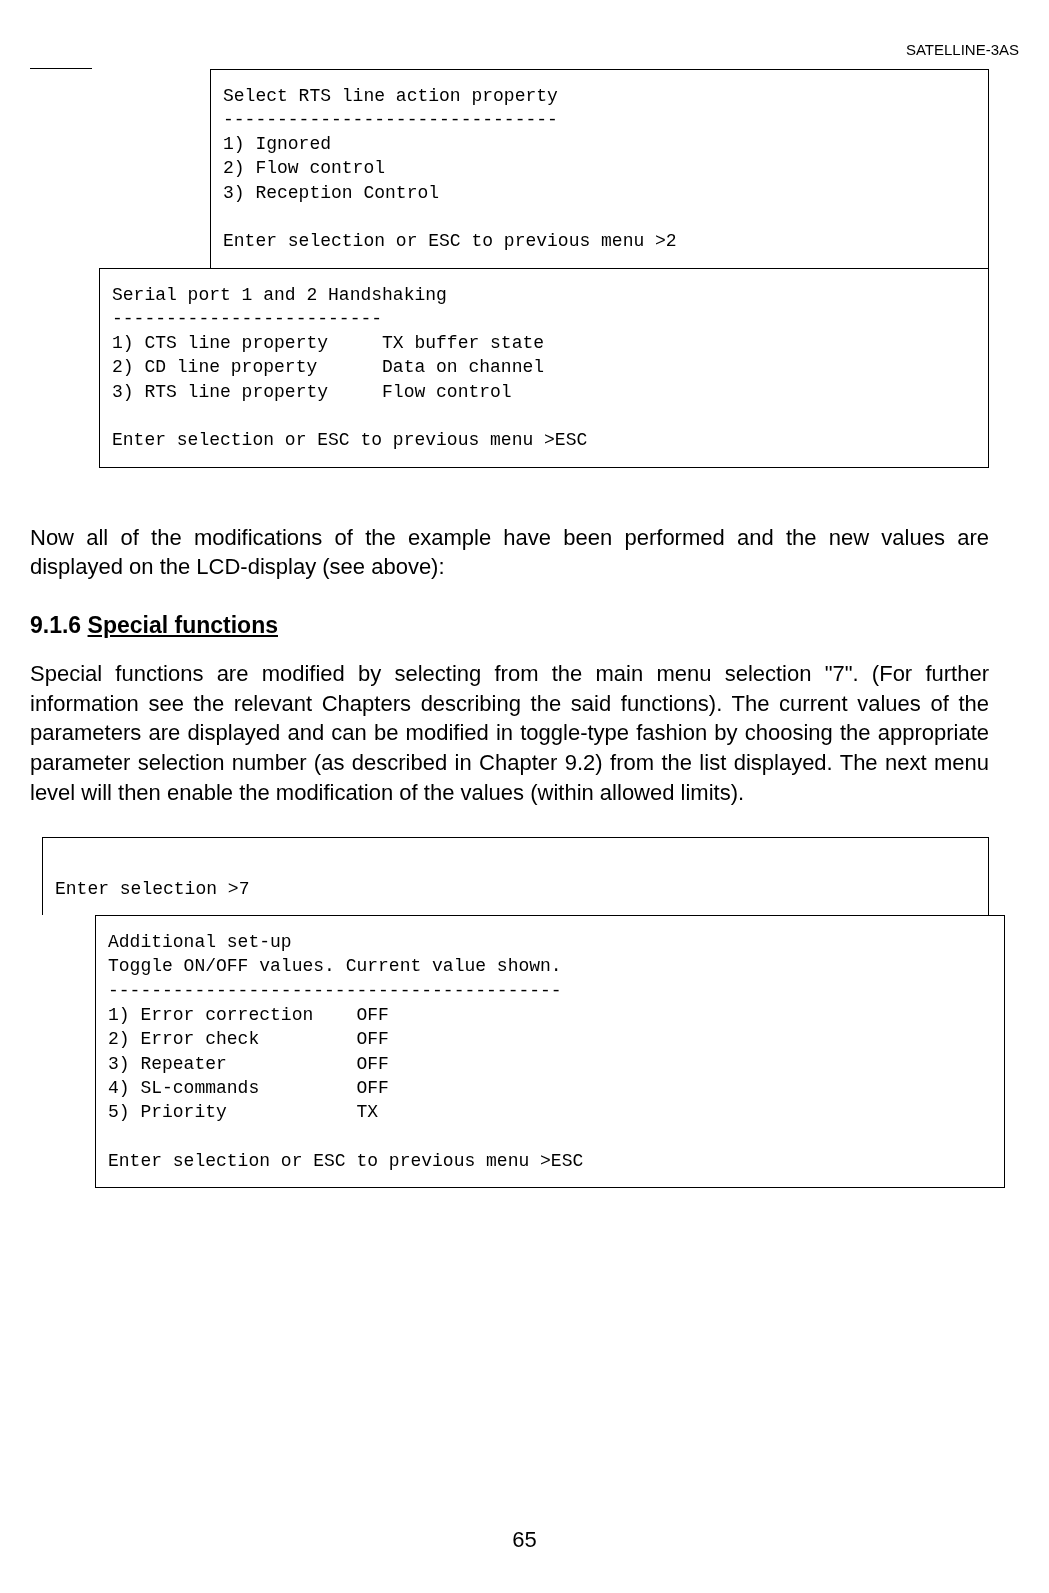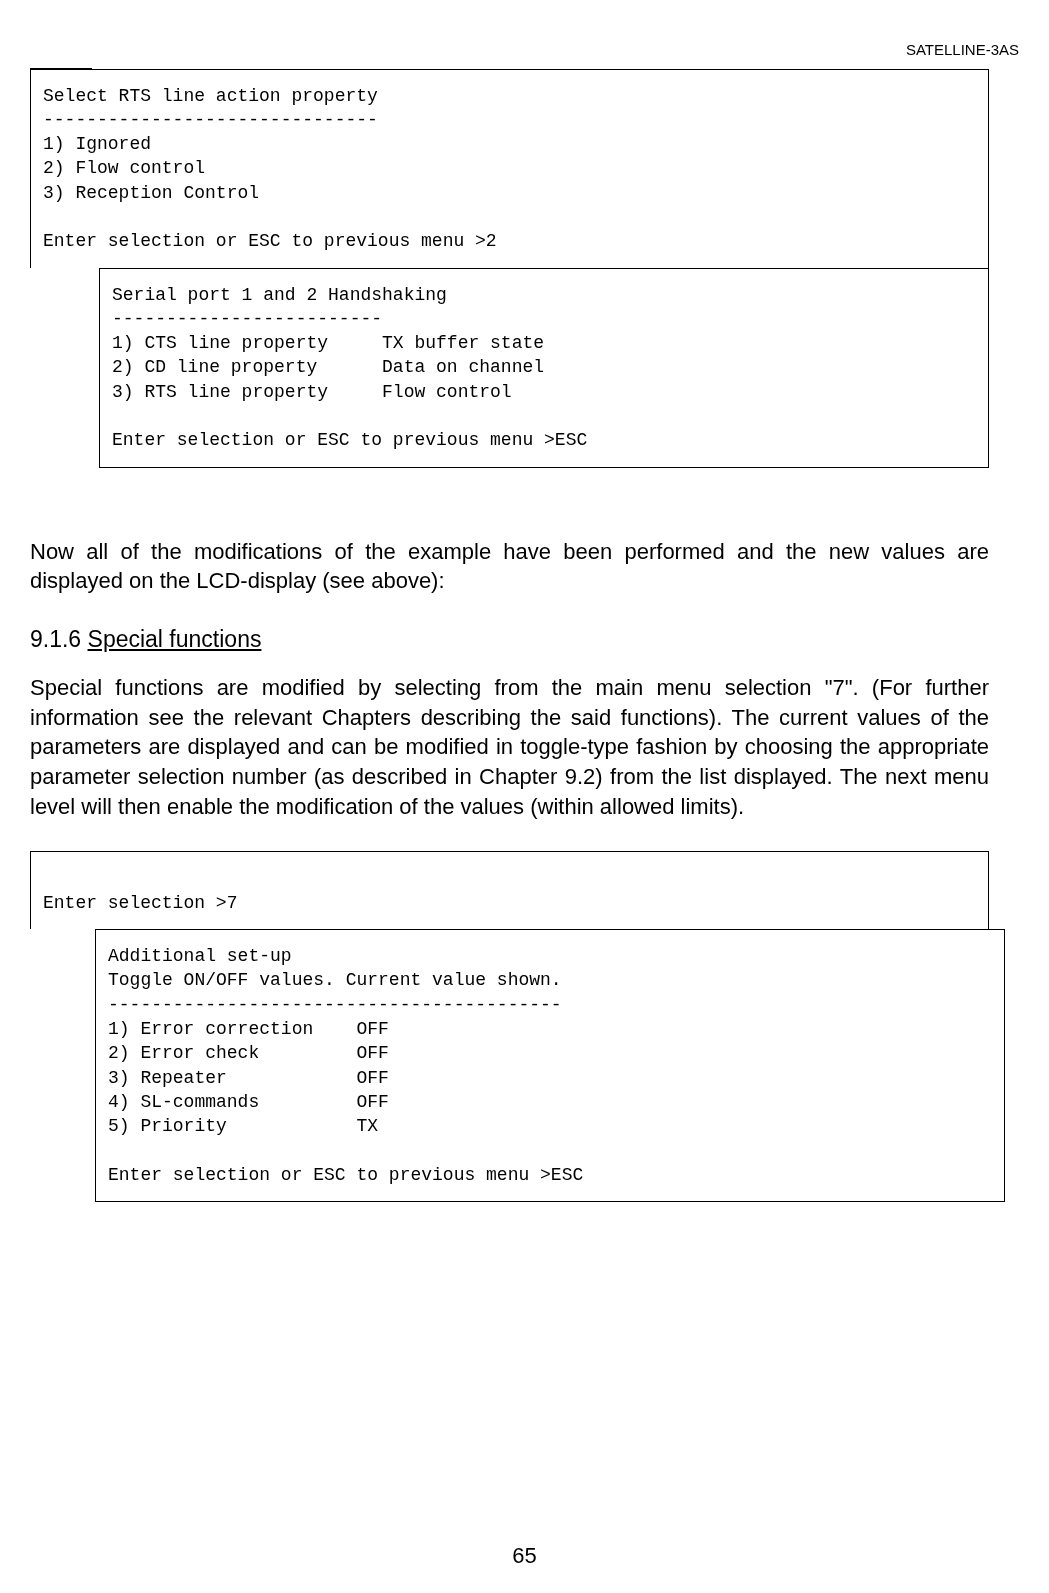--- a/index.html
+++ b/index.html
@@ -36,56 +36,57 @@
       border: 1.5px solid #000;
       font-family: "Courier New", Courier, monospace;
       font-size: 18px;
       line-height: 1.35;
       padding: 14px 12px 14px 12px;
       white-space: pre;
       background: #fff;
       box-sizing: border-box;
     }
     .box1 {
+      margin-left: 180px;
       margin-right: 30px;
       border-bottom: none;
     }
     .box2 {
       margin-left: 69px;
       margin-right: 30px;
     }
     .box3 {
-      margin-left: 0;
+      margin-left: 12px;
       margin-right: 30px;
       border-bottom: none;
     }
     .box4 {
       margin-left: 65px;
       margin-right: 14px;
     }
     .body-text {
       font-family: "Segoe UI", "Helvetica Neue", Arial, sans-serif;
       font-weight: 300;
       font-size: 22px;
       line-height: 1.35;
       text-align: justify;
-      margin: 69px 30px 30px 0;
+      margin: 55px 30px 30px 0;
     }
     .section-heading {
       font-family: "Segoe UI", "Helvetica Neue", Arial, sans-serif;
       font-size: 23px;
-      font-weight: normal;
+      font-weight: bold;
       margin: 30px 0 20px 0;
     }
     .section-heading .underline {
       text-decoration: underline;
     }
     .page-number {
       position: absolute;
-      bottom: 24px;
+      bottom: 40px;
       left: 0;
       right: 0;
       text-align: center;
       font-family: "Segoe UI", "Helvetica Neue", Arial, sans-serif;
       font-size: 22px;
       font-weight: 300;
     }
   </style>
 </head>
 <body>

